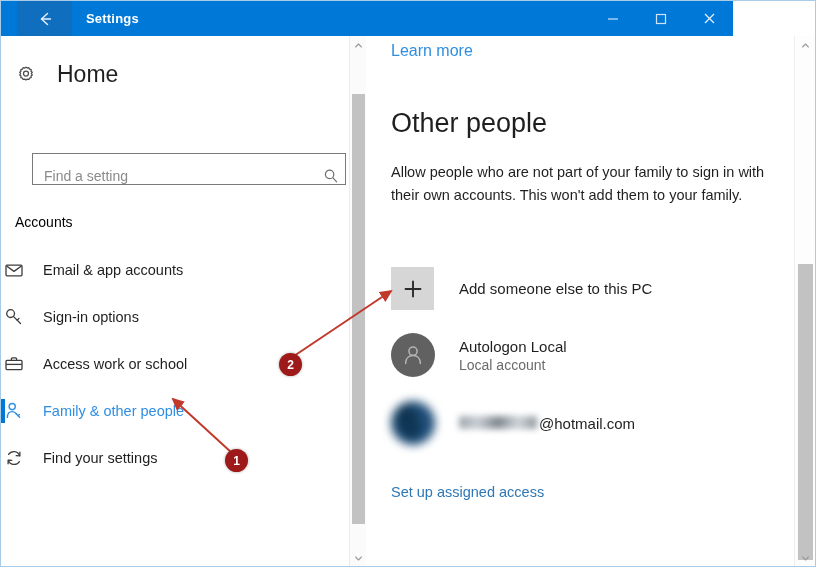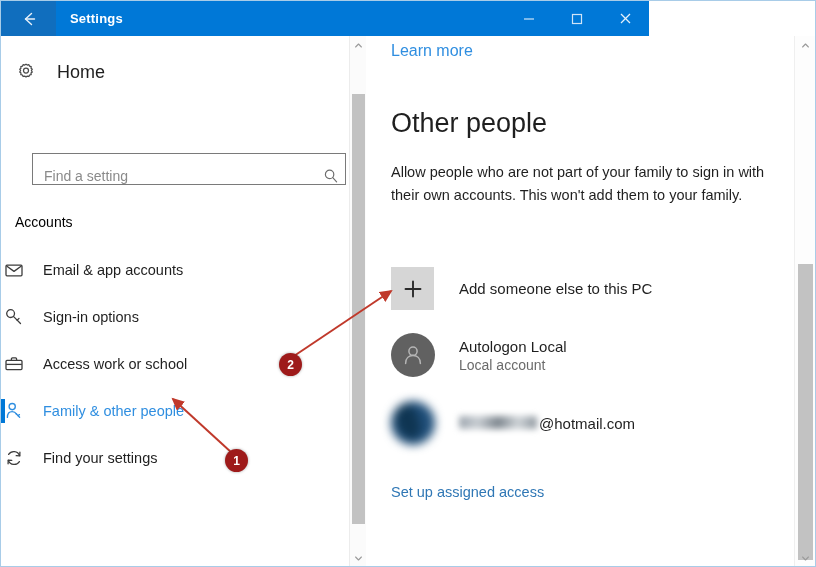--- a/index.html
+++ b/index.html
@@ -18,25 +18,26 @@
     height: 567px;
     background: #ffffff;
     border: 1px solid #a8cce8;
     overflow: hidden;
   }
 
   
   #titlebar {
     position: absolute;
     top: 0; left: 0;
-    width: 648px;
+    width: 732px;
     height: 35px;
     background: #0078d7;
     display: flex;
     align-items: stretch;
+    padding-left: 16px;
   }
   #back-btn {
     width: 55px;
     height: 35px;
     background: #106ebe;
     display: flex;
     align-items: center;
     justify-content: center;
     cursor: pointer;
   }
@@ -82,21 +83,21 @@
   }
   #home-row {
     position: absolute;
     top: 25px; left: 14px;
     display: flex;
     align-items: center;
     cursor: pointer;
   }
   #home-row .gear { width: 22px; height: 22px; margin-right: 20px; }
   #home-label {
-    font-size: 18px;
+    font-size: 23px;
     color: #1f1f1f;
   }
 
   #search-box {
     position: absolute;
     top: 117px; left: 31px;
     width: 314px;
     height: 32px;
     border: 1px solid #7a7a7a;
     background: #ffffff;

